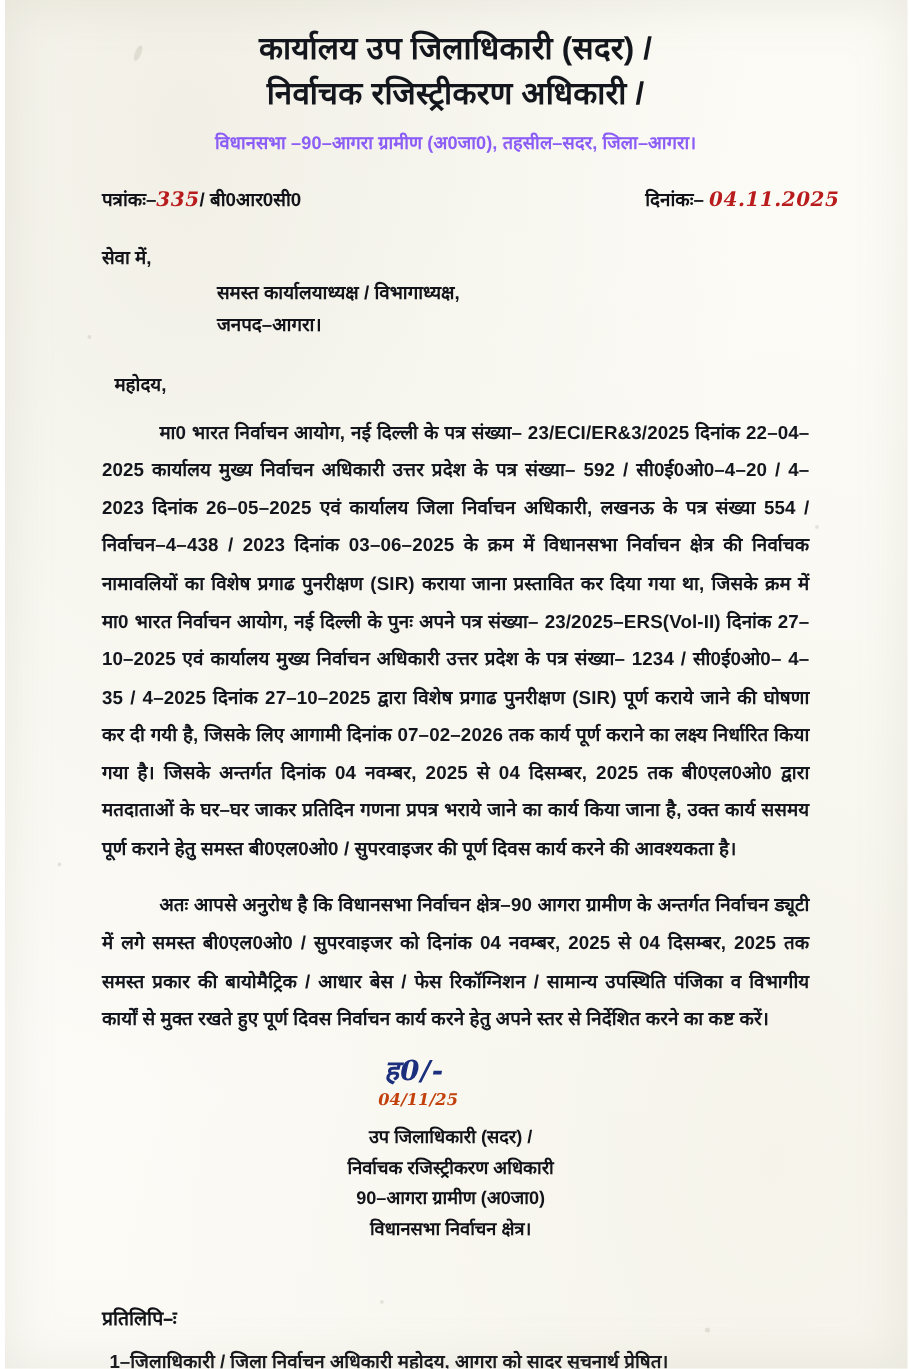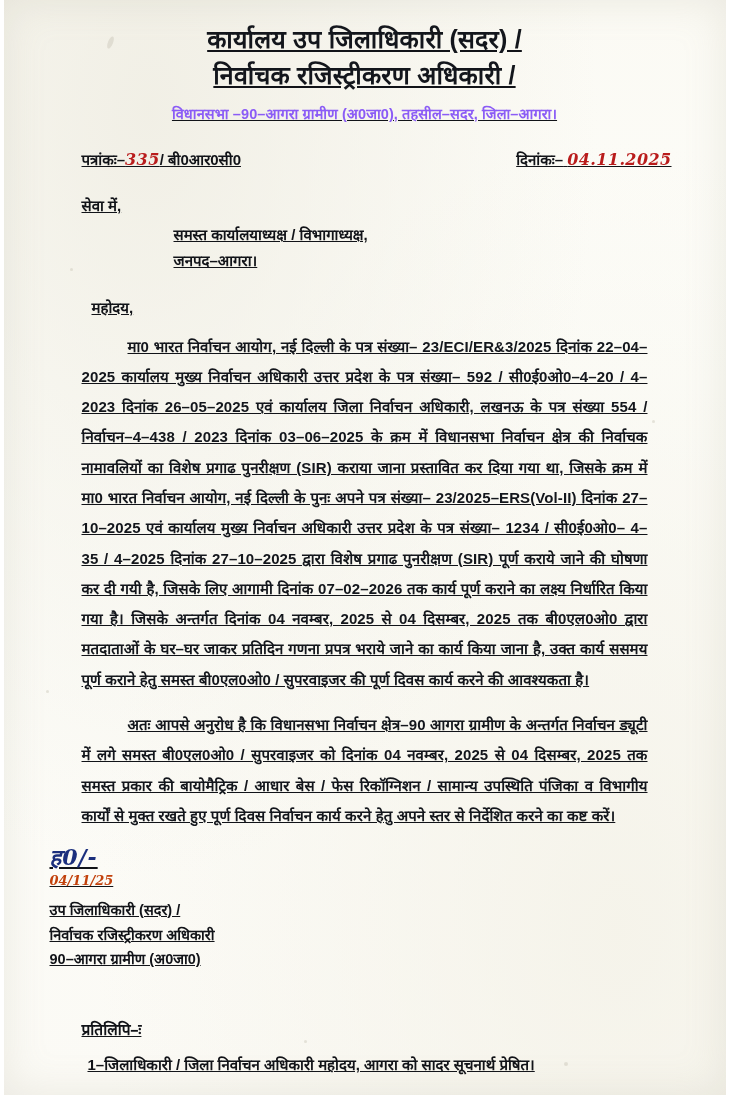--- a/index.html
+++ b/index.html
@@ -11,21 +11,20 @@
     font-family: "Liberation Sans", sans-serif;
   }
   .page {
     position: relative;
     width: 722px;
     height: 1095px;
     margin: 0 auto;
     background: #fdfcf7;
     overflow: hidden;
     color: #111318;
-    text-decoration: underline;
   }
   
   .paper-tint {
     position: absolute;
     inset: 0;
     background:
       radial-gradient(ellipse at 20% 10%, rgba(240,238,228,0.9) 0%, rgba(253,252,247,0) 55%),
       radial-gradient(ellipse at 85% 85%, rgba(244,242,232,0.85) 0%, rgba(253,252,247,0) 60%),
       linear-gradient(180deg, #fbfaf4 0%, #fdfdf9 35%, #fbfaf5 100%);
     pointer-events: none;
@@ -107,21 +106,21 @@
   .para.indent::before {
     content: "";
     display: inline-block;
     width: 46px;
   }
   .para + .para {
     margin-top: 2px;
   }
   .sign-block {
     margin: 6px 54px 0 4px;
-    text-align: left;
+    text-align: center;
     font-size: 14.5px;
     font-weight: 600;
     line-height: 1.72;
     padding-left: 42px;
   }
   .sig-mark {
     display: block;
     font-family: "DejaVu Serif", serif;
     font-style: italic;
     font-size: 22px;
@@ -203,20 +202,21 @@
       <p class="para indent">मा0 भारत निर्वाचन आयोग, नई दिल्ली के पत्र संख्या– 23/ECI/ER&amp;3/2025 दिनांक 22–04–2025 कार्यालय मुख्य निर्वाचन अधिकारी उत्तर प्रदेश के पत्र संख्या– 592 / सी0ई0ओ0–4–20 / 4–2023 दिनांक 26–05–2025 एवं कार्यालय जिला निर्वाचन अधिकारी, लखनऊ के पत्र संख्या 554 / निर्वाचन–4–438 / 2023 दिनांक 03–06–2025 के क्रम में विधानसभा निर्वाचन क्षेत्र की निर्वाचक नामावलियों का विशेष प्रगाढ पुनरीक्षण (SIR) कराया जाना प्रस्तावित कर दिया गया था, जिसके क्रम में मा0 भारत निर्वाचन आयोग, नई दिल्ली के पुनः अपने पत्र संख्या– 23/2025–ERS(Vol-II) दिनांक 27–10–2025 एवं कार्यालय मुख्य निर्वाचन अधिकारी उत्तर प्रदेश के पत्र संख्या– 1234 / सी0ई0ओ0– 4–35 / 4–2025 दिनांक 27–10–2025 द्वारा विशेष प्रगाढ पुनरीक्षण (SIR) पूर्ण कराये जाने की घोषणा कर दी गयी है, जिसके लिए आगामी दिनांक 07–02–2026 तक कार्य पूर्ण कराने का लक्ष्य निर्धारित किया गया है। जिसके अन्तर्गत दिनांक 04 नवम्बर, 2025 से 04 दिसम्बर, 2025 तक बी0एल0ओ0 द्वारा मतदाताओं के घर–घर जाकर प्रतिदिन गणना प्रपत्र भराये जाने का कार्य किया जाना है, उक्त कार्य ससमय पूर्ण कराने हेतु समस्त बी0एल0ओ0 / सुपरवाइजर की पूर्ण दिवस कार्य करने की आवश्यकता है।</p>
       <p class="para indent">अतः आपसे अनुरोध है कि विधानसभा निर्वाचन क्षेत्र–90 आगरा ग्रामीण के अन्तर्गत निर्वाचन ड्यूटी में लगे समस्त बी0एल0ओ0 / सुपरवाइजर को दिनांक 04 नवम्बर, 2025 से 04 दिसम्बर, 2025 तक समस्त प्रकार की बायोमैट्रिक / आधार बेस / फेस रिकॉग्निशन / सामान्य उपस्थिति पंजिका व विभागीय कार्यों से मुक्त रखते हुए पूर्ण दिवस निर्वाचन कार्य करने हेतु अपने स्तर से निर्देशित करने का कष्ट करें।</p>
     </div>
 
     <div class="sign-block">
       <span class="sig-mark">ह0/-</span>
       <span class="sig-date">04/11/25</span>
       <div>उप जिलाधिकारी (सदर) /</div>
       <div>निर्वाचक रजिस्ट्रीकरण अधिकारी</div>
       <div>90–आगरा ग्रामीण (अ0जा0)</div>
+      <div>विधानसभा निर्वाचन क्षेत्र।</div>
     </div>
 
     <div class="copy-title">प्रतिलिपि–ः</div>
     <div class="copy-list">
       <div>1–जिलाधिकारी / जिला निर्वाचन अधिकारी महोदय, आगरा को सादर सूचनार्थ प्रेषित।</div>
 
     </div>
 
   </div>
 

